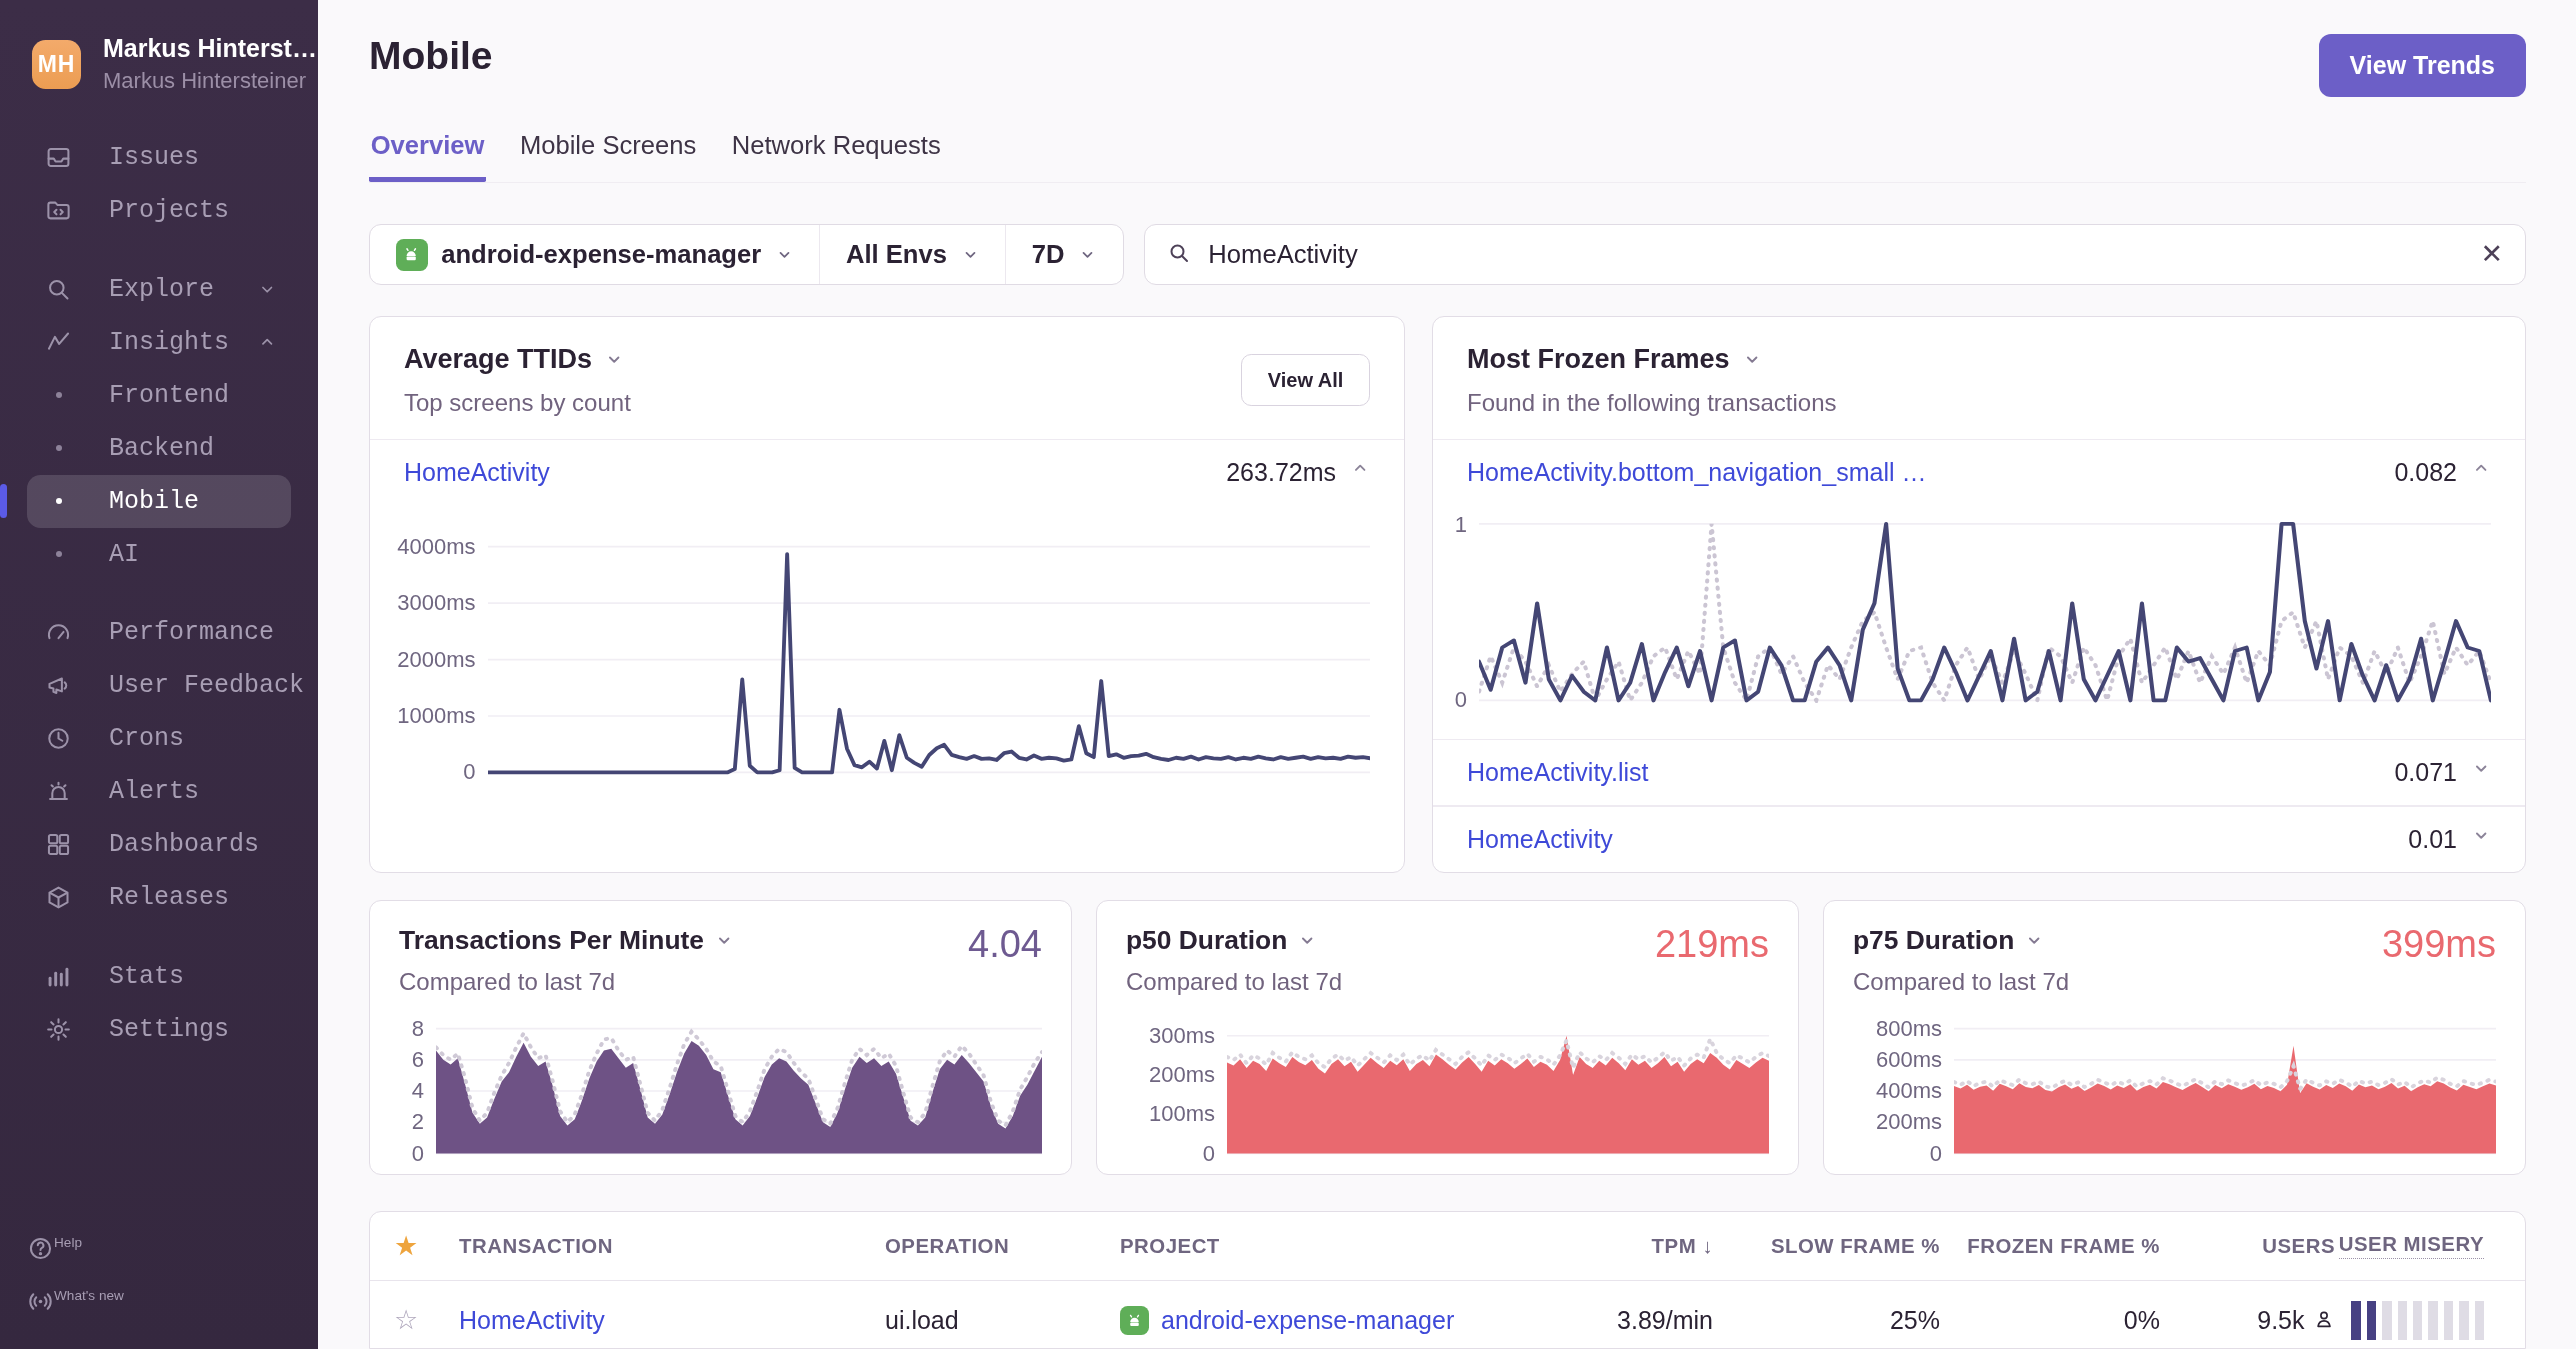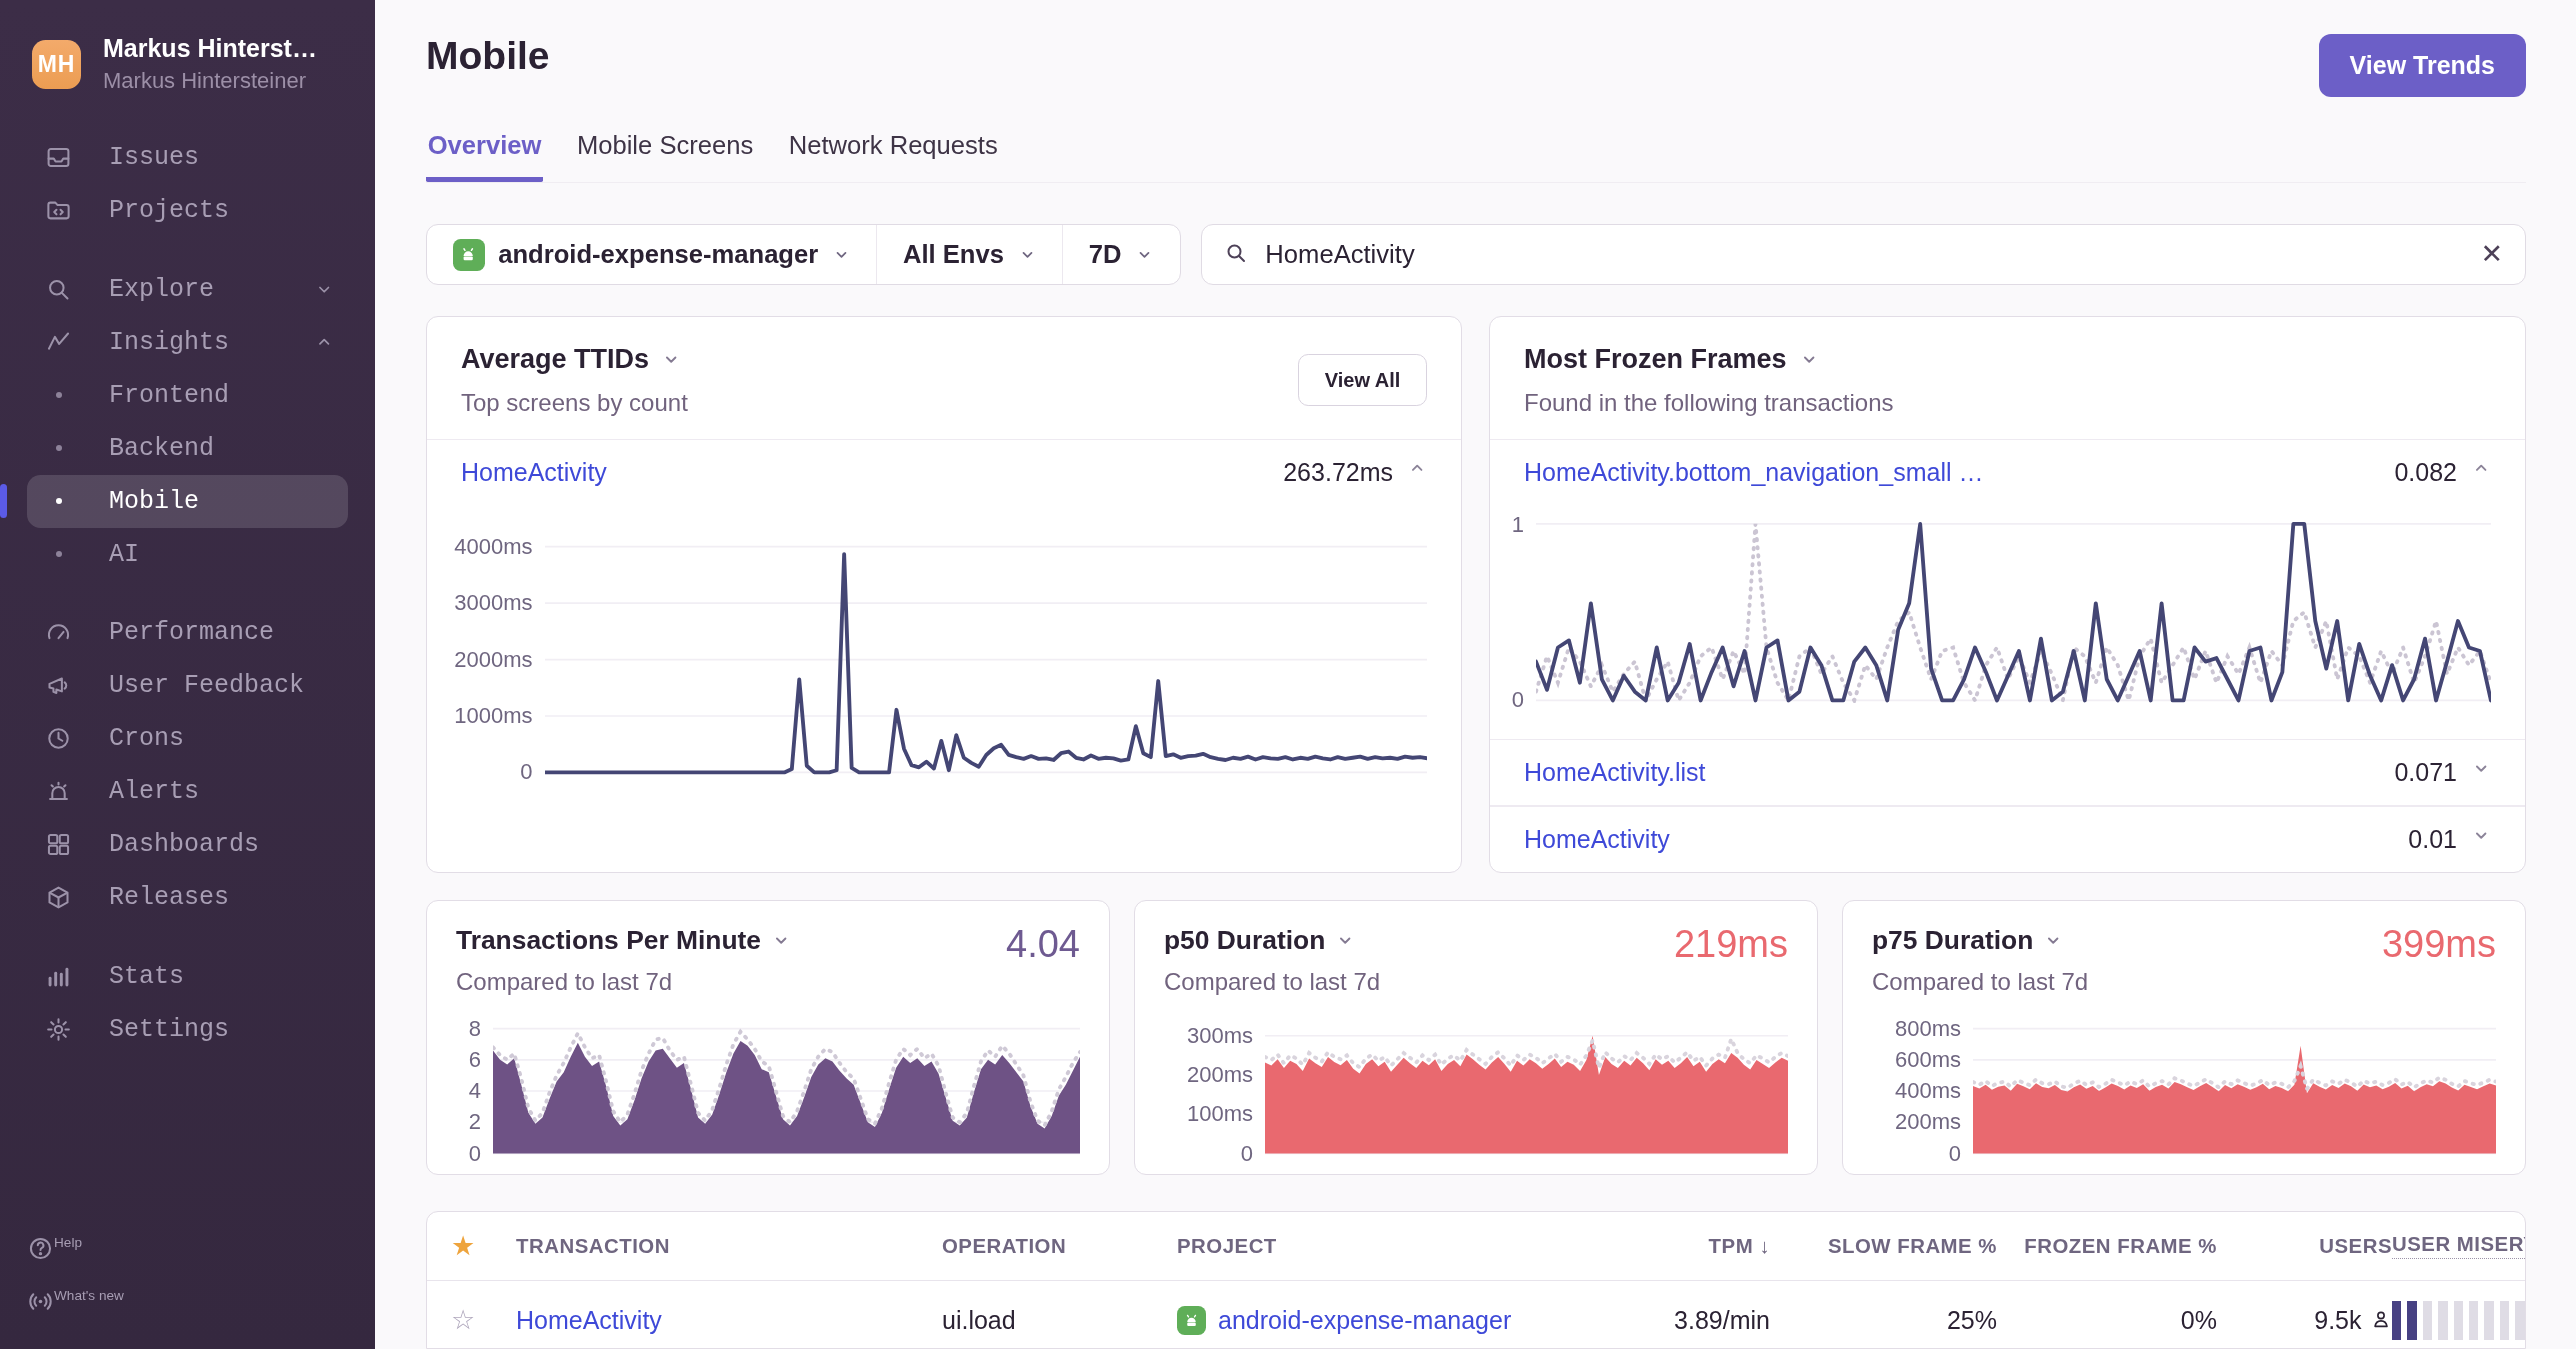--- a/index.html
+++ b/index.html
@@ -2,21 +2,21 @@
 <html style="font-size:13.6px"><head>
 <meta charset="utf-8">
 <style>
   html,body{margin:0;padding:0;}
   body{
     width:2576px;height:1349px;overflow:hidden;display:flex;
     font-family:"Liberation Sans",sans-serif;background:#FAF9FB;color:#2B2233;
   }
   
   .sidebar{
-    width:375px;flex-shrink:0;display:flex;flex-direction:column;
+    width:318px;flex-shrink:0;display:flex;flex-direction:column;
     background:linear-gradient(180deg,#3C2D47 0%,#35283F 100%);
     color:#A89EB4;position:relative;
   }
   .user-row{display:flex;align-items:center;gap:22px;padding:34px 20.4px 0 32px;}
   .avatar{
     width:49px;height:49px;border-radius:13.6px;flex-shrink:0;
     background:linear-gradient(180deg,#F3AA6B,#EC9D52);
     display:flex;align-items:center;justify-content:center;
     color:#FFFFFF;font-size:23px;font-weight:700;letter-spacing:0.9px;
   }

